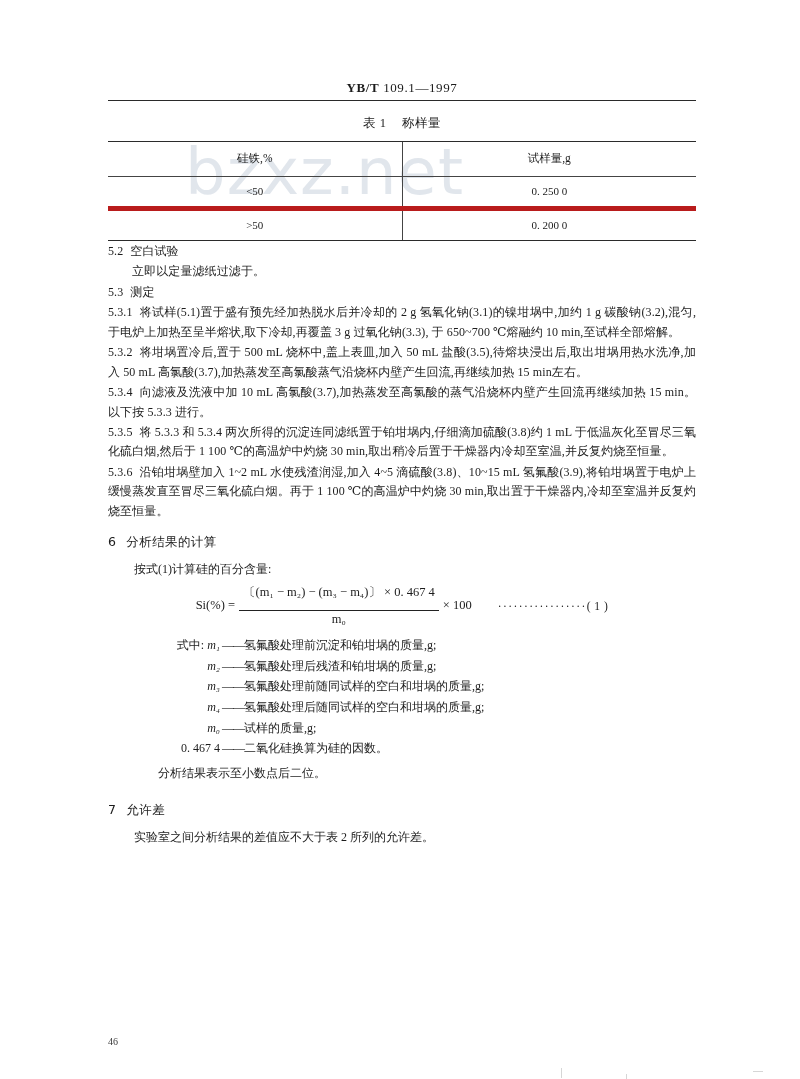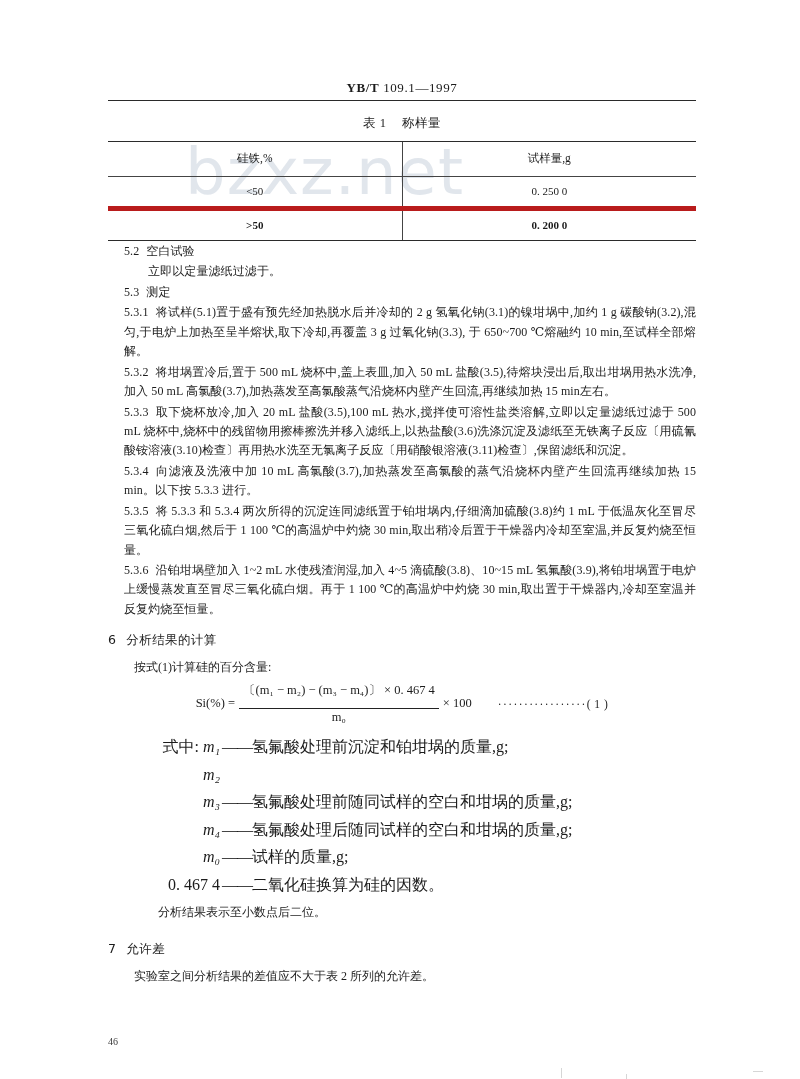--- a/index.html
+++ b/index.html
@@ -85,36 +85,36 @@
     border-top: 1.3px solid #2b2b2b;
     border-bottom: 1px solid #444;
     padding: 9px 0 10px 0;
     font-size: 11.5px;
   }
   table.samp tbody td {
     border-bottom: 5px solid #b91c1c;
     padding: 8px 0 9px 0;
   }
   table.samp .colsep { border-left: 1px solid #444; }
-  table.samp tbody tr:last-child td { border-bottom: 1.3px solid #2b2b2b; font-weight: bold; }
+  table.samp tbody tr:last-child td { border-bottom: 1.3px solid #2b2b2b; }
 
   
   .sec-head {
     font-family: "DejaVu Sans", "Liberation Sans", sans-serif;
     font-weight: normal;
     font-size: 12.5px;
     margin: 13px 0 8px 0;
     letter-spacing: 0.4px;
   }
   .sec-head .num { margin-right: 10px; }
 
   .para {
     font-size: 12px;
     line-height: 1.62;
-    margin: 1px 0 1px 16px;
+    margin: 1px 0 1px 0;
     text-align: justify;
     letter-spacing: 0.1px;
   }
   .para .lbl { margin-right: 7px; }
   .indent { text-indent: 24px; }
 
   
   .formula-intro {
     font-size: 12px;
     margin: 10px 0 6px 26px;
@@ -147,21 +147,21 @@
   }
   .dots { letter-spacing: 1.4px; }
 
   em.var {
     font-style: italic;
     font-family: "Liberation Serif", serif;
   }
 
   
   .where {
-    font-size: 16px;
+    font-size: 12px;
     line-height: 1.72;
     margin-top: 6px;
     padding-left: 26px;
   }
   .where-row { display: flex; }
   .where-key {
     width: 86px;
     flex: 0 0 86px;
     text-align: right;
     padding-right: 2px;
@@ -245,23 +245,20 @@
       <span class="lbl">5.3</span><span>测定</span>
     </p>
 
     <p class="para">
       <span class="lbl">5.3.1</span><span>将试样(5.1)置于盛有预先经加热脱水后并冷却的 2 g 氢氧化钠(3.1)的镍坩埚中,加约 1 g 碳酸钠(3.2),混匀,于电炉上加热至呈半熔状,取下冷却,再覆盖 3 g 过氧化钠(3.3), 于 650~700 ℃熔融约 10 min,至试样全部熔解。</span>
     </p>
     <p class="para">
       <span class="lbl">5.3.2</span><span>将坩埚置冷后,置于 500 mL 烧杯中,盖上表皿,加入 50 mL 盐酸(3.5),待熔块浸出后,取出坩埚用热水洗净,加入 50 mL 高氯酸(3.7),加热蒸发至高氯酸蒸气沿烧杯内壁产生回流,再继续加热 15 min左右。</span>
     </p>
     <p class="para">
-      <span class="lbl">5.3.3</span><span>取下烧杯放冷,加入 20 mL 盐酸(3.5),100 mL 热水,搅拌使可溶性盐类溶解,立即以定量滤纸过滤于 500 mL 烧杯中,烧杯中的残留物用擦棒擦洗并移入滤纸上,以热盐酸(3.6)洗涤沉淀及滤纸至无铁离子反应〔用硫氰酸铵溶液(3.10)检查〕再用热水洗至无氯离子反应〔用硝酸银溶液(3.11)检查〕,保留滤纸和沉淀。</span>
-    </p>
-    <p class="para">
       <span class="lbl">5.3.4</span><span>向滤液及洗液中加 10 mL 高氯酸(3.7),加热蒸发至高氯酸的蒸气沿烧杯内壁产生回流再继续加热 15 min。以下按 5.3.3 进行。</span>
     </p>
     <p class="para">
       <span class="lbl">5.3.5</span><span>将 5.3.3 和 5.3.4 两次所得的沉淀连同滤纸置于铂坩埚内,仔细滴加硫酸(3.8)约 1 mL 于低温灰化至冒尽三氧化硫白烟,然后于 1 100 ℃的高温炉中灼烧 30 min,取出稍冷后置于干燥器内冷却至室温,并反复灼烧至恒量。</span>
     </p>
     <p class="para">
       <span class="lbl">5.3.6</span><span>沿铂坩埚壁加入 1~2 mL 水使残渣润湿,加入 4~5 滴硫酸(3.8)、10~15 mL 氢氟酸(3.9),将铂坩埚置于电炉上缓慢蒸发直至冒尽三氧化硫白烟。再于 1 100 ℃的高温炉中灼烧 30 min,取出置于干燥器内,冷却至室温并反复灼烧至恒量。</span>
     </p>
 
     <div class="sec-head">
@@ -282,20 +279,21 @@
       </span>
     </div>
 
     <div class="where">
       <div class="where-row">
         <span class="where-key"><span>式中:</span>&nbsp;<em class="var">m₁</em></span>
         <span class="where-val"><span class="dash">——</span><span>氢氟酸处理前沉淀和铂坩埚的质量,g;</span></span>
       </div>
       <div class="where-row">
         <span class="where-key"><em class="var">m₂</em></span>
+        <span class="where-val"><span class="dash">——</span><span>氢氟酸处理后残渣和铂坩埚的质量,g;</span></span>
       </div>
       <div class="where-row">
         <span class="where-key"><em class="var">m₃</em></span>
         <span class="where-val"><span class="dash">——</span><span>氢氟酸处理前随同试样的空白和坩埚的质量,g;</span></span>
       </div>
       <div class="where-row">
         <span class="where-key"><em class="var">m₄</em></span>
         <span class="where-val"><span class="dash">——</span><span>氢氟酸处理后随同试样的空白和坩埚的质量,g;</span></span>
       </div>
       <div class="where-row">

